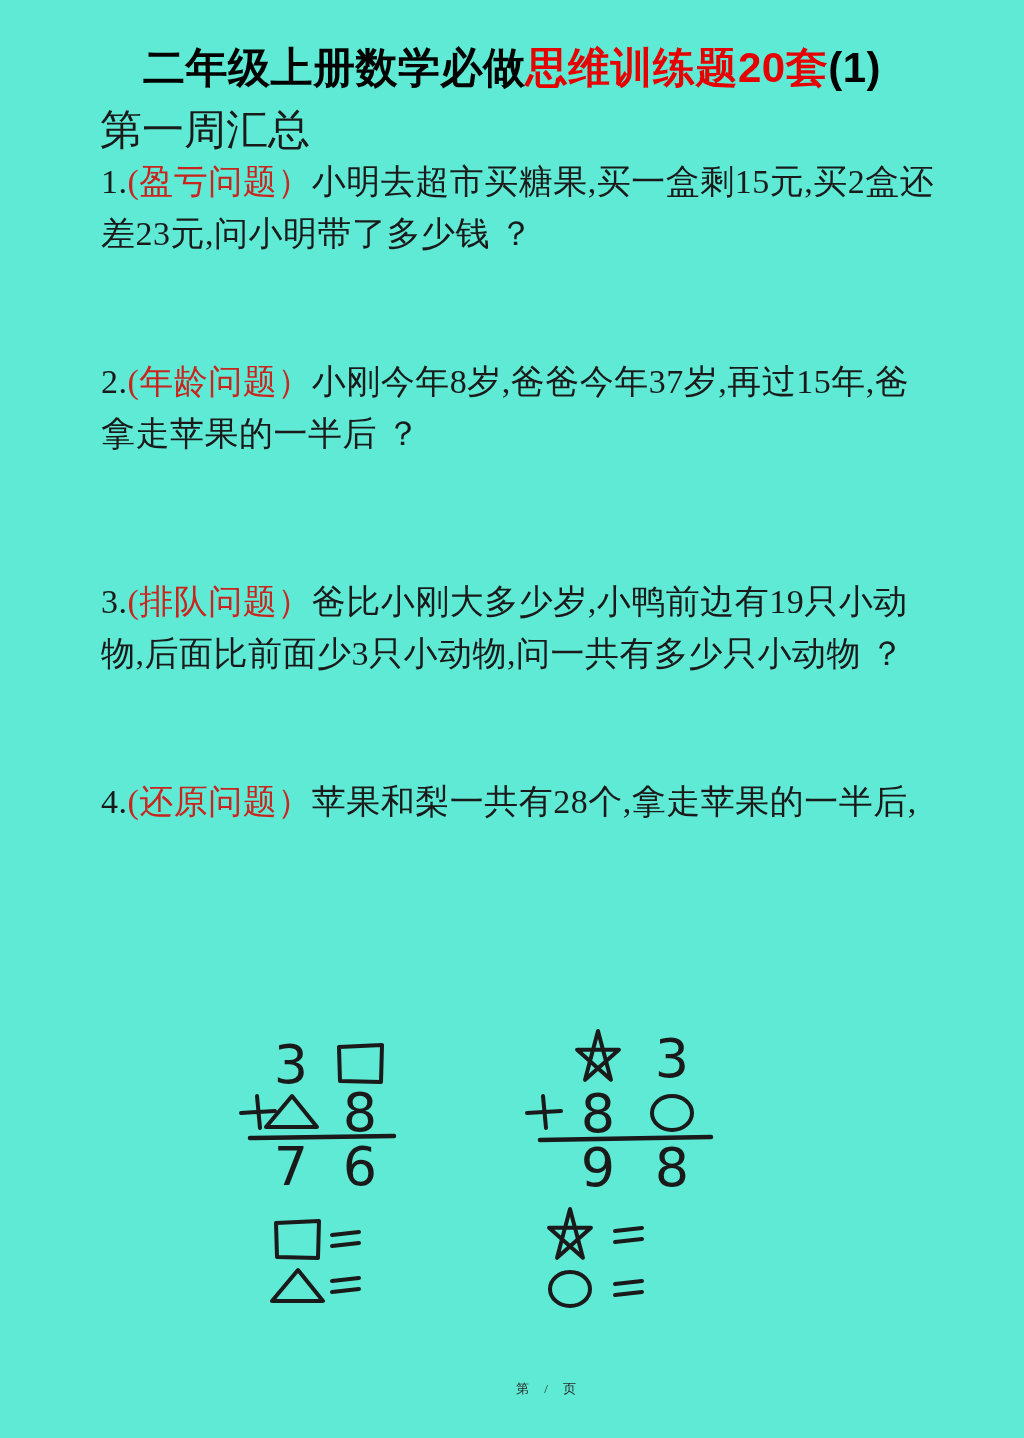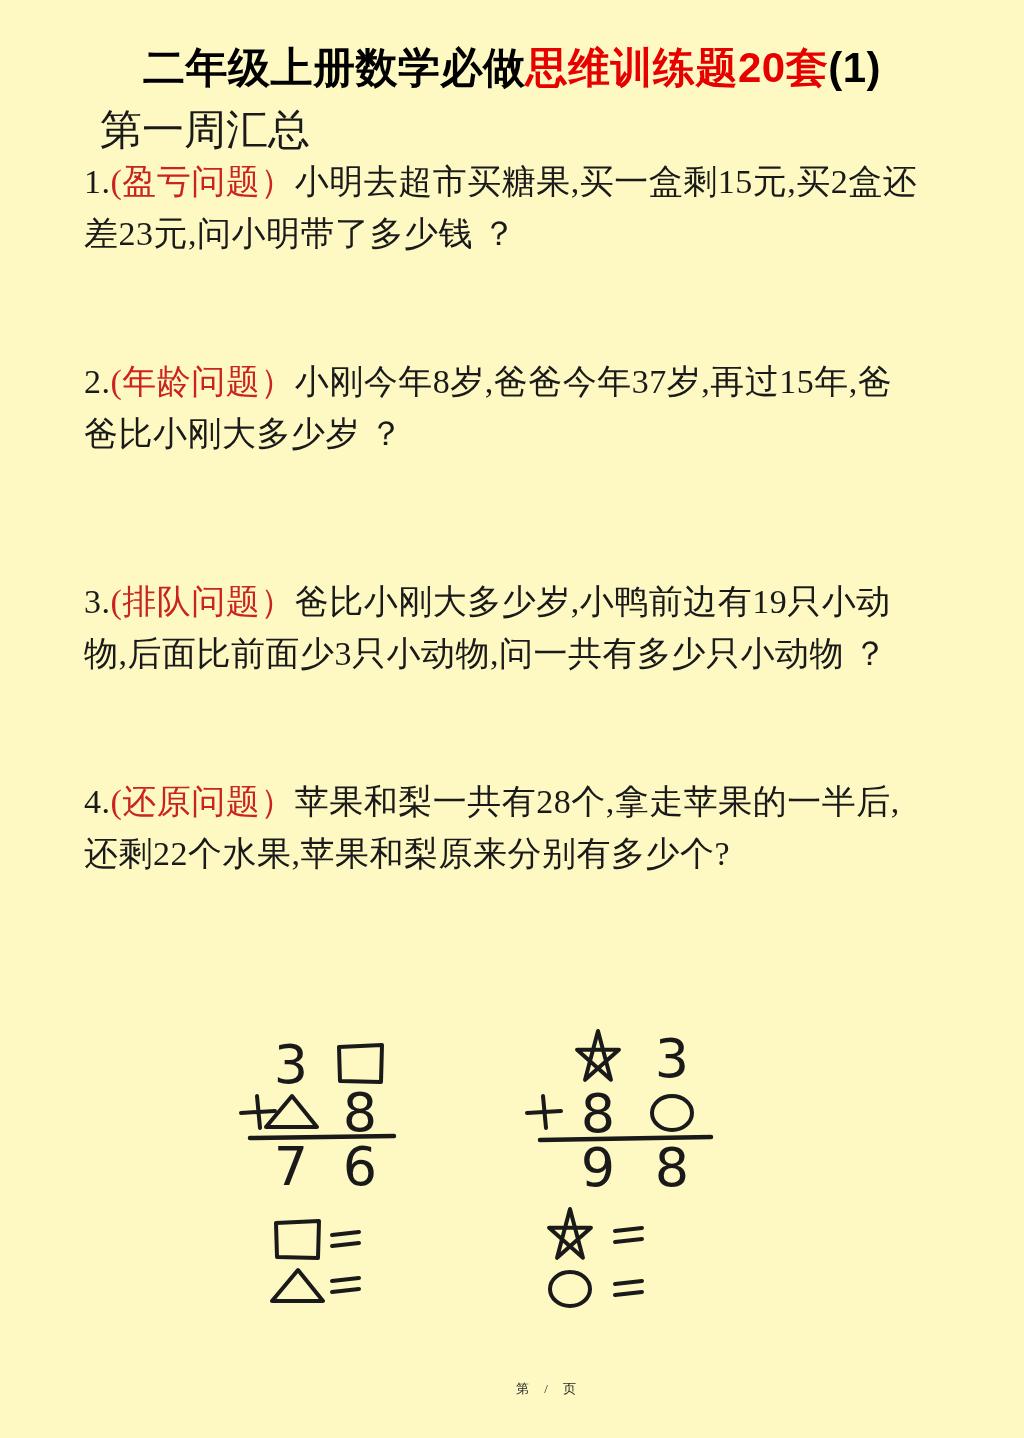--- a/index.html
+++ b/index.html
@@ -1,33 +1,33 @@
 <!DOCTYPE html>
 <html><head>
 <meta charset="utf-8">
 <style>
   html,body{margin:0;padding:0;background:#ffffff;}
   .page{
-    position:relative; width:1024px; height:1438px; background:#fef9c3;
+    position:relative; width:1024px; height:1438px; background:#5eead4;
     font-family:"Liberation Serif","DejaVu Serif",serif; color:#1a1a1a;
     overflow:hidden;
   }
   .title{
     position:absolute; top:40px; left:0; width:100%; margin:0;
     text-align:center; font-family:"Liberation Sans","DejaVu Sans",sans-serif;
     font-weight:900; font-size:42px; letter-spacing:0.5px; color:#000;
     white-space:nowrap;
   }
   .title .red{ color:#e60000; }
   .subtitle{
     position:absolute; top:102px; left:100px; margin:0;
     font-size:42px; font-weight:400; color:#1a1a1a;
   }
   .question{
-    position:absolute; left:84px; right:88px; margin:0;
+    position:absolute; left:101px; right:88px; margin:0;
     font-size:34px; line-height:52px; color:#1a1a1a;
     letter-spacing:0.5px;
   }
   .q1{top:156px} .q2{top:356px} .q3{top:576px} .q4{top:776px} .q5{top:956px}
   .qline{ display:block; white-space:nowrap; }
   .qtag{ color:#c9241e; }
   .figure{ position:absolute; left:0; top:1020px; }
   .footer{
     position:absolute; top:1380px; left:0; width:100%;
     text-align:center; font-size:13px; color:#2a2a2a; letter-spacing:6px;
@@ -44,31 +44,30 @@
 
   <p class="subtitle">第一周汇总</p>
 
   <div class="question q1">
     <span class="qline"><span>1.</span><span class="qtag">(盈亏问题）</span><span>小明去超市买糖果,买一盒剩15元,买2盒还</span></span>
     <span class="qline">差23元,问小明带了多少钱 ？</span>
   </div>
 
   <div class="question q2">
     <span class="qline"><span>2.</span><span class="qtag">(年龄问题）</span><span>小刚今年8岁,爸爸今年37岁,再过15年,爸</span></span>
-    <span class="qline">爸比小刚大多少岁 ？</span>
+    <span class="qline">拿走苹果的一半后 ？</span>
   </div>
 
   <div class="question q3">
     <span class="qline"><span>3.</span><span class="qtag">(排队问题）</span><span>爸比小刚大多少岁,小鸭前边有19只小动</span></span>
     <span class="qline">物,后面比前面少3只小动物,问一共有多少只小动物 ？</span>
   </div>
 
   <div class="question q4">
     <span class="qline"><span>4.</span><span class="qtag">(还原问题）</span><span>苹果和梨一共有28个,拿走苹果的一半后,</span></span>
-    <span class="qline">还剩22个水果,苹果和梨原来分别有多少个?</span>
   </div>
 
 
   <svg class="figure" width="1024" height="330" viewBox="0 0 1024 330" xmlns="http://www.w3.org/2000/svg">
       <g>
         <text x="291" y="63" text-anchor="middle" font-size="54" fill="#1a1a1a" font-family="&quot;DejaVu Sans&quot;, sans-serif">3</text>
         <path fill="none" stroke="#1a1a1a" stroke-width="4" stroke-linecap="round" stroke-linejoin="round" d="M 339 27 L 382 25 L 381 62 L 340 61 Z"></path>
         <path fill="none" stroke="#1a1a1a" stroke-width="4" stroke-linecap="round" stroke-linejoin="round" d="M 266 107 L 292 76 L 317 107 Z"></path>
         <text x="360" y="111" text-anchor="middle" font-size="54" fill="#1a1a1a" font-family="&quot;DejaVu Sans&quot;, sans-serif">8</text>
         <text x="291" y="165" text-anchor="middle" font-size="54" fill="#1a1a1a" font-family="&quot;DejaVu Sans&quot;, sans-serif">7</text>

